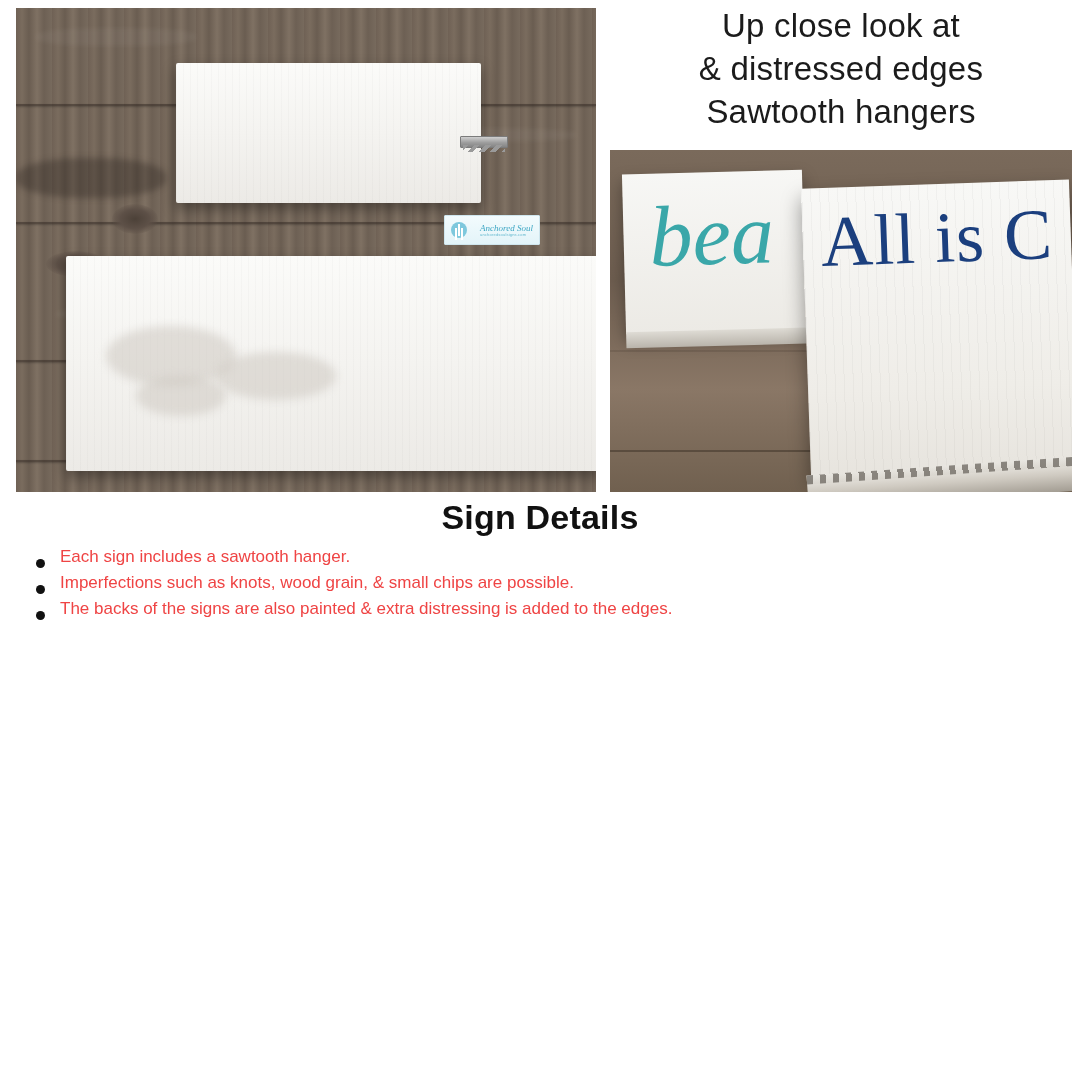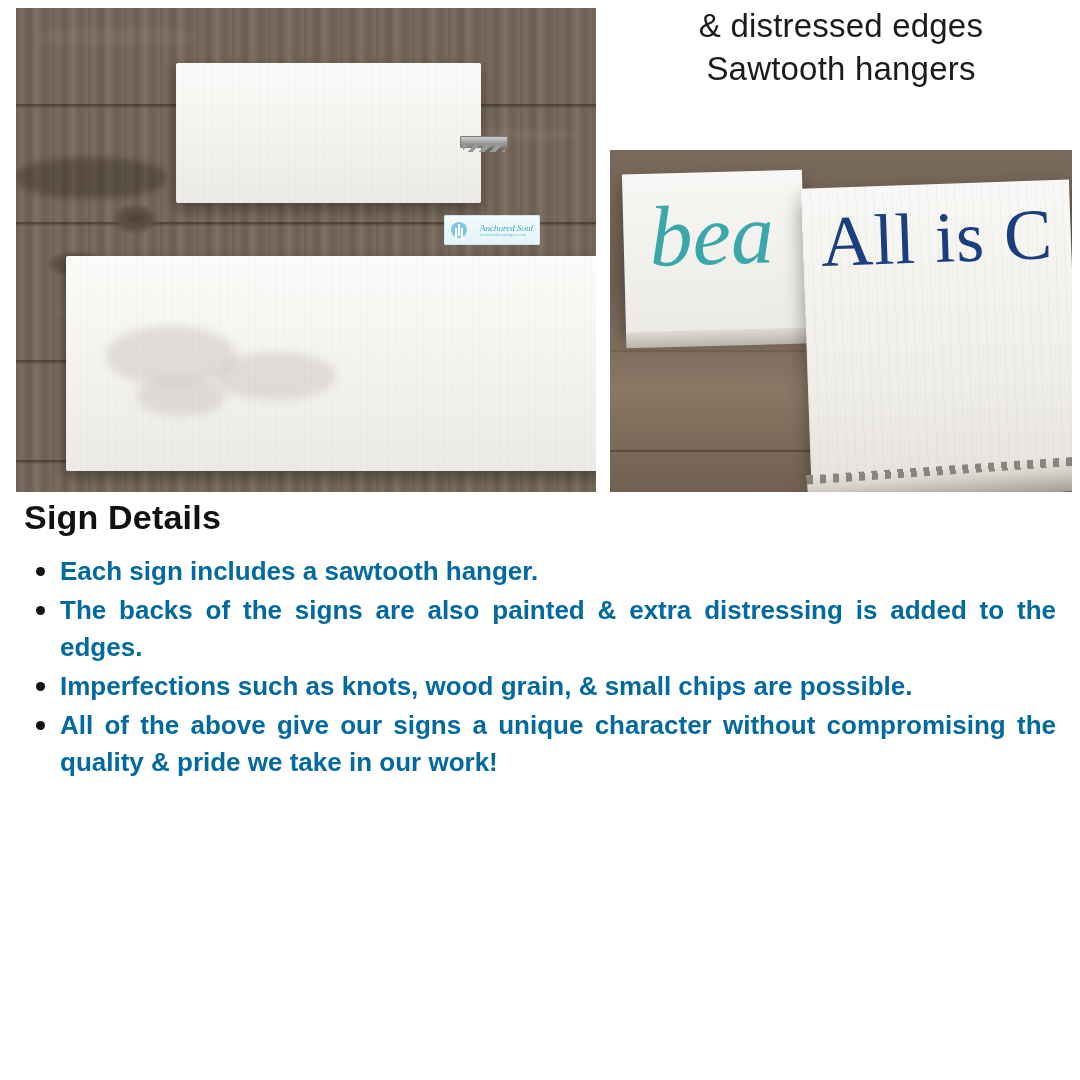--- a/index.html
+++ b/index.html
@@ -230,37 +230,38 @@
   }
 
   
   .details {
     position: absolute;
     left: 0; top: 492px;
     width: 1080px;
     padding: 6px 24px 0 24px;
   }
   .details-title {
+    text-align: center;
     font-size: 34px;
     font-weight: bold;
     color: #111;
-    margin-bottom: 16px;
+    margin-bottom: 8px;
     letter-spacing: .2px;
   }
   ul.bullets {
     list-style: none;
     margin: 0; padding: 0;
   }
   ul.bullets li {
     position: relative;
     padding-left: 36px;
-    font-size: 26px;
-    font-weight: bold;
+    font-size: 17px;
+    font-weight: normal;
     line-height: 1.42;
-    color: #0369a1;
+    color: #ef4444;
     text-align: justify;
     margin-bottom: 2px;
   }
   ul.bullets li::before {
     content: "";
     position: absolute;
     left: 12px;
     top: 14px;
     width: 9px; height: 9px;
     border-radius: 50%;
@@ -268,20 +269,21 @@
   }
 </style>
 </head>
 <body>
 
 <div class="page">
 
   <div class="top-area">
 
     <div class="headline">
+      <div class="headline-line">Up close look at</div>
       <div class="headline-line">&amp; distressed edges</div>
       <div class="headline-line">Sawtooth hangers</div>
     </div>
 
     <div class="photo-left">
       <div class="wood-plank" style="top:96px;"></div>
       <div class="wood-plank" style="top:214px;"></div>
       <div class="wood-plank" style="top:352px;"></div>
       <div class="wood-plank" style="top:452px;"></div>
       <div class="wood-streak" style="left:20px;top:20px;width:160px;height:18px;"></div>
@@ -329,19 +331,18 @@
         <div class="sign-b-text">All is C</div>
         <div class="sign-b-edge"></div>
       </div>
     </div>
   </div>
 
   <div class="details">
     <div class="details-title">Sign Details</div>
     <ul class="bullets">
       <li>Each sign includes a sawtooth hanger.</li>
+      <li>Imperfections such as knots, wood grain, &amp; small chips are possible.</li>
       <li>The backs of the signs are also painted &amp; extra distressing is added to the edges.</li>
-      <li>Imperfections such as knots, wood grain, &amp; small chips are possible.</li>
-      <li>All of the above give our signs a unique character without compromising the quality &amp; pride we take in our work!</li>
     </ul>
   </div>
 
 </div>
 
 </body></html>

